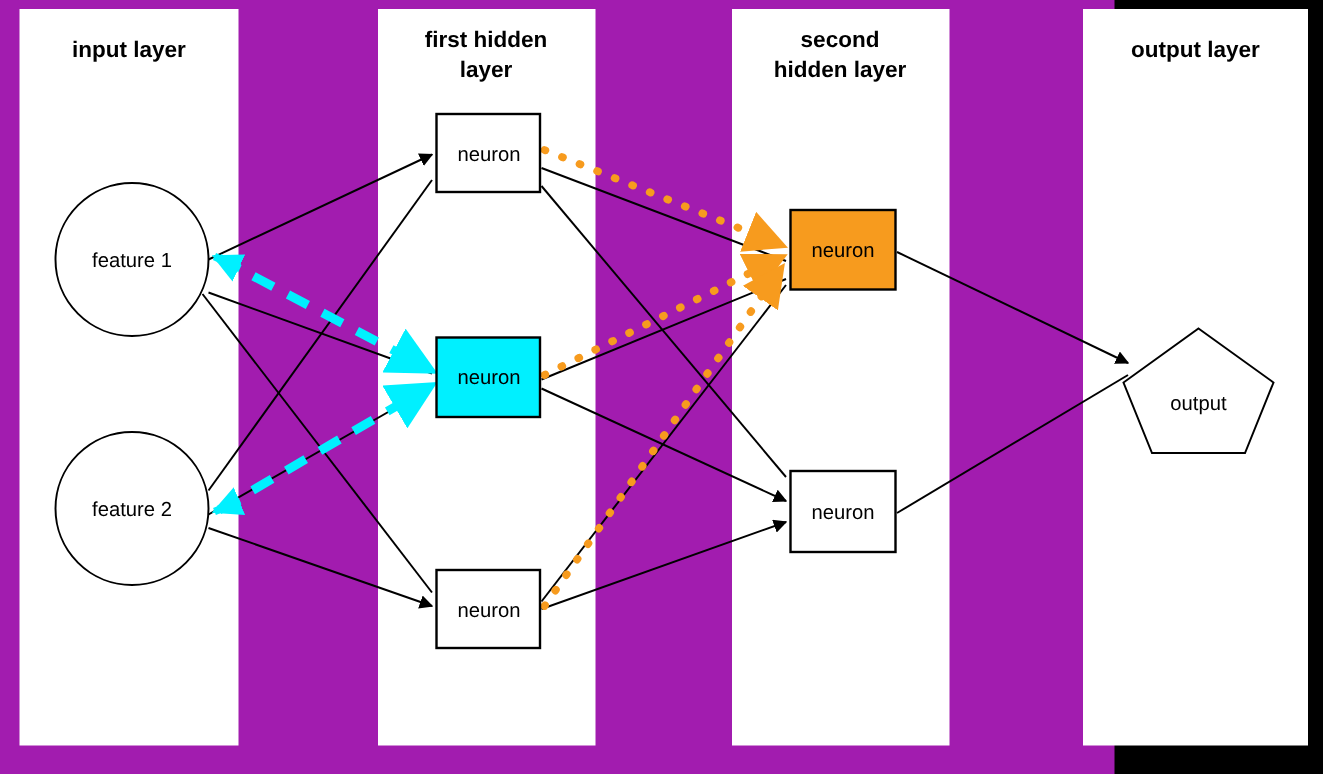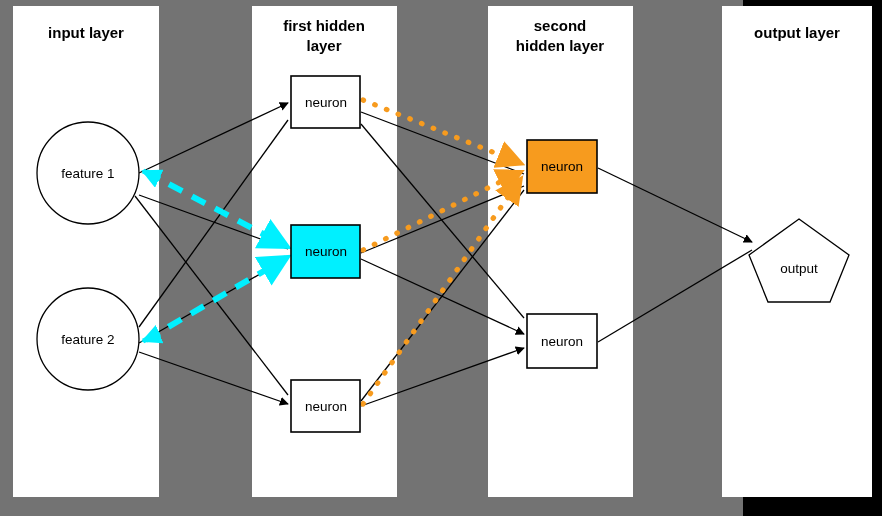--- a/index.html
+++ b/index.html
@@ -10,21 +10,21 @@
   body {
     width: 882px;
     height: 516px;
     overflow: hidden;
     font-family: "Liberation Sans", sans-serif;
   }
   #canvas {
     position: relative;
     width: 743px;
     height: 516px;
-    background: #737373;
+    background: #a21caf;
   }
   #canvas svg.layer {
     position: absolute;
     top: 0;
     left: 0;
     width: 882px;
     height: 516px;
   }
   .panel-title {
     font-weight: bold;

